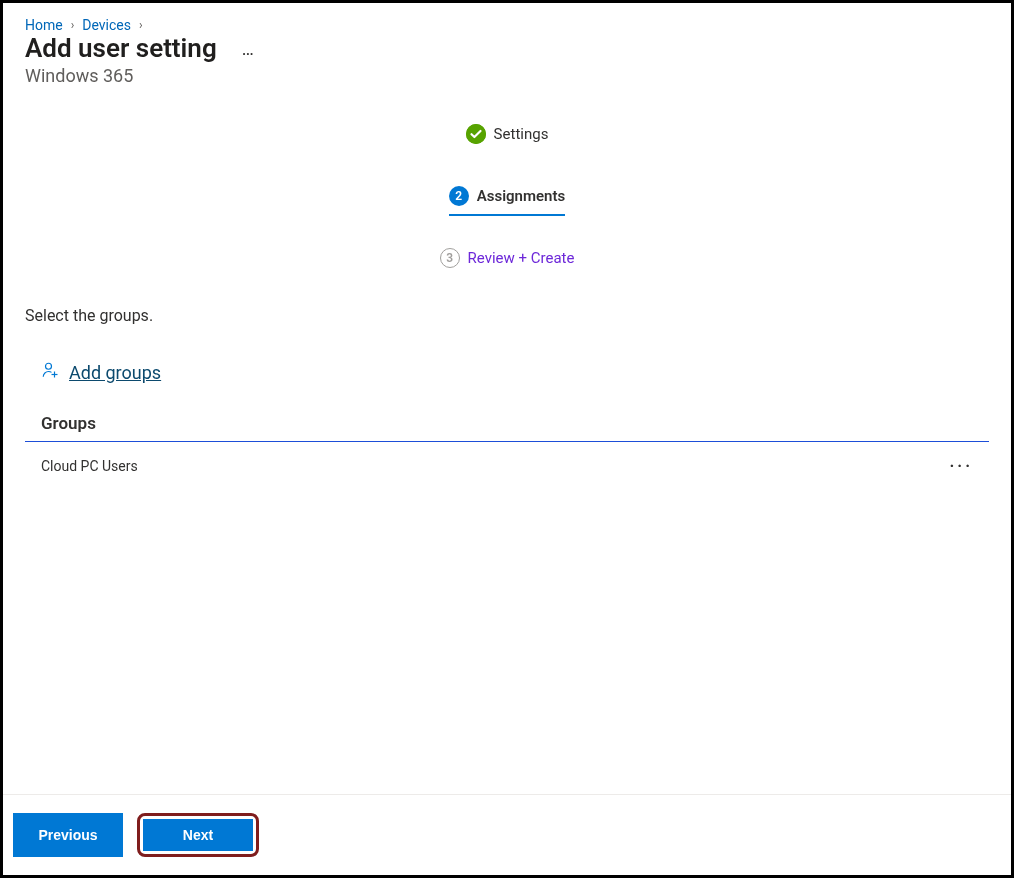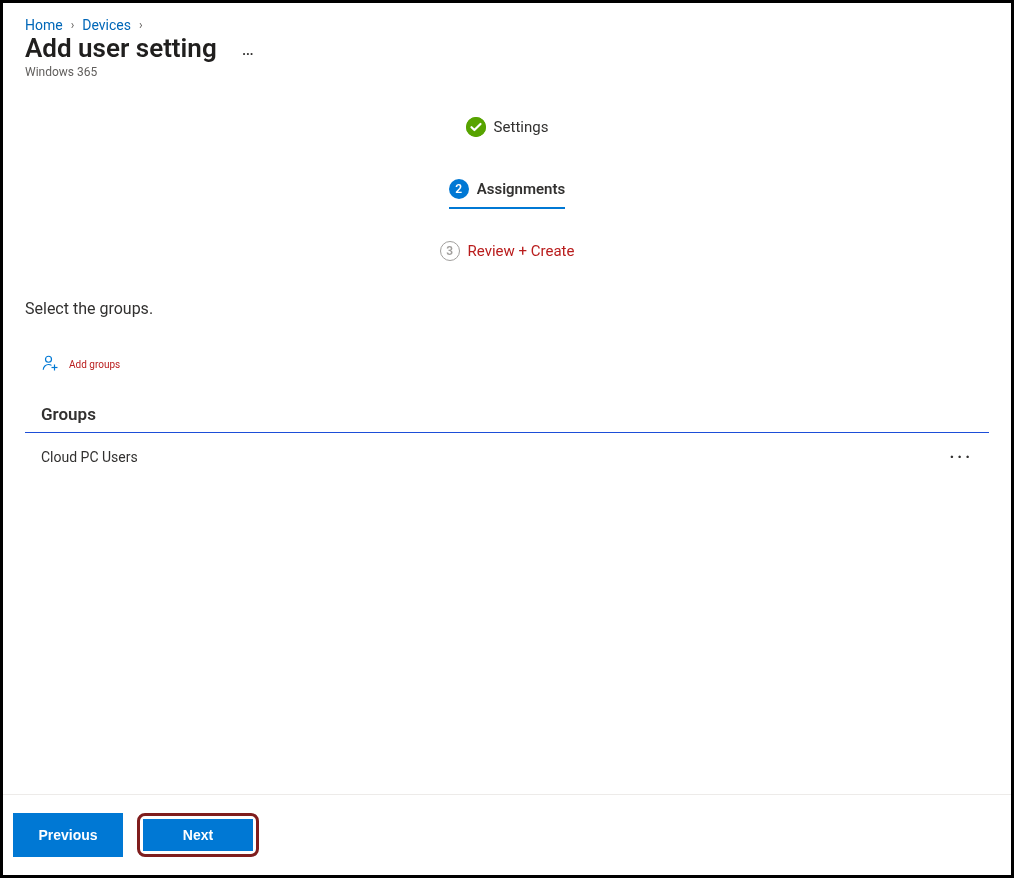--- a/index.html
+++ b/index.html
@@ -49,21 +49,21 @@
     margin: 0;
     color: #201f1e;
   }
   .title-more {
     color: #323130;
     font-size: 18px;
     letter-spacing: 2px;
     cursor: pointer;
   }
   .subtitle {
-    font-size: 12px;
+    font-size: 18px;
     color: #605e5c;
     margin-top: 2px;
     margin-bottom: 38px;
   }
   .tabs {
     display: flex;
     gap: 32px;
     align-items: center;
     margin-bottom: 28px;
     flex-direction: column;
@@ -84,44 +84,45 @@
     align-items: center;
     justify-content: center;
     font-size: 12px;
     font-weight: 600;
   }
   .tab.complete .badge { background: #57a300; }
   .tab.active .badge { background: #0078d4; color: #fff; }
   .tab.upcoming .badge { background: #fff; border: 1px solid #a19f9d; color: #a19f9d; }
   .tab .lbl { font-size: 15px; color: #323130; }
   .tab.active .lbl { font-weight: 600; }
-  .tab.upcoming .lbl { color: #b91c1c; text-align: center; }
+  .tab.upcoming .lbl { color: #6d28d9; text-align: center; }
   .tab.active::after {
     content: "";
     position: absolute;
     left: 0; right: 0; bottom: 0;
     height: 2px;
     background: #0078d4;
   }
   .check-icon { width: 20px; height: 20px; }
   .instruction {
     font-size: 16px;
     color: #323130;
     margin-bottom: 28px;
   }
   .add-groups {
     display: flex;
     align-items: center;
     gap: 10px;
     padding: 8px 16px;
-    font-size: 10px;
-    color: #b91c1c;
+    font-size: 18px;
+    color: #0c4a6e;
     cursor: pointer;
     width: fit-content;
     margin-bottom: 14px;
+    text-decoration: underline;
   }
   .add-groups .icon { color: #0078d4; }
   .groups-header {
     font-size: 17px;
     font-weight: 600;
     padding: 8px 16px;
     border-bottom: 1px solid #1d4ed8;
   }
   .group-row {
     display: flex;

